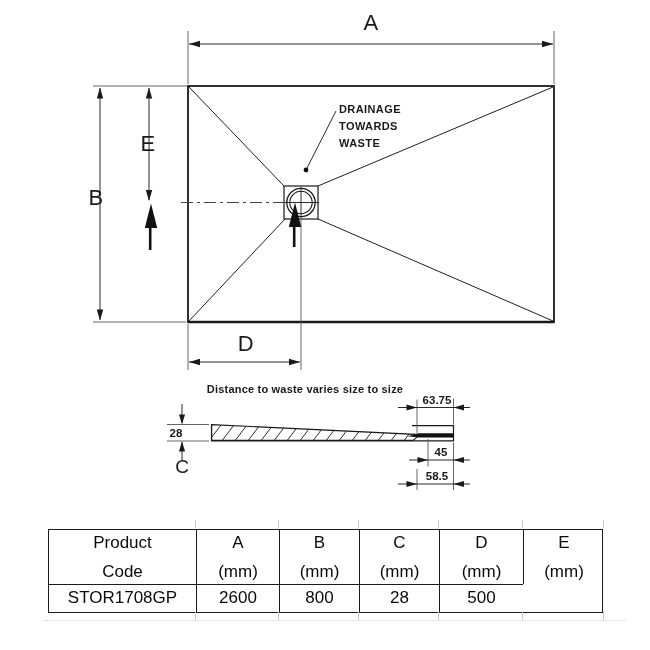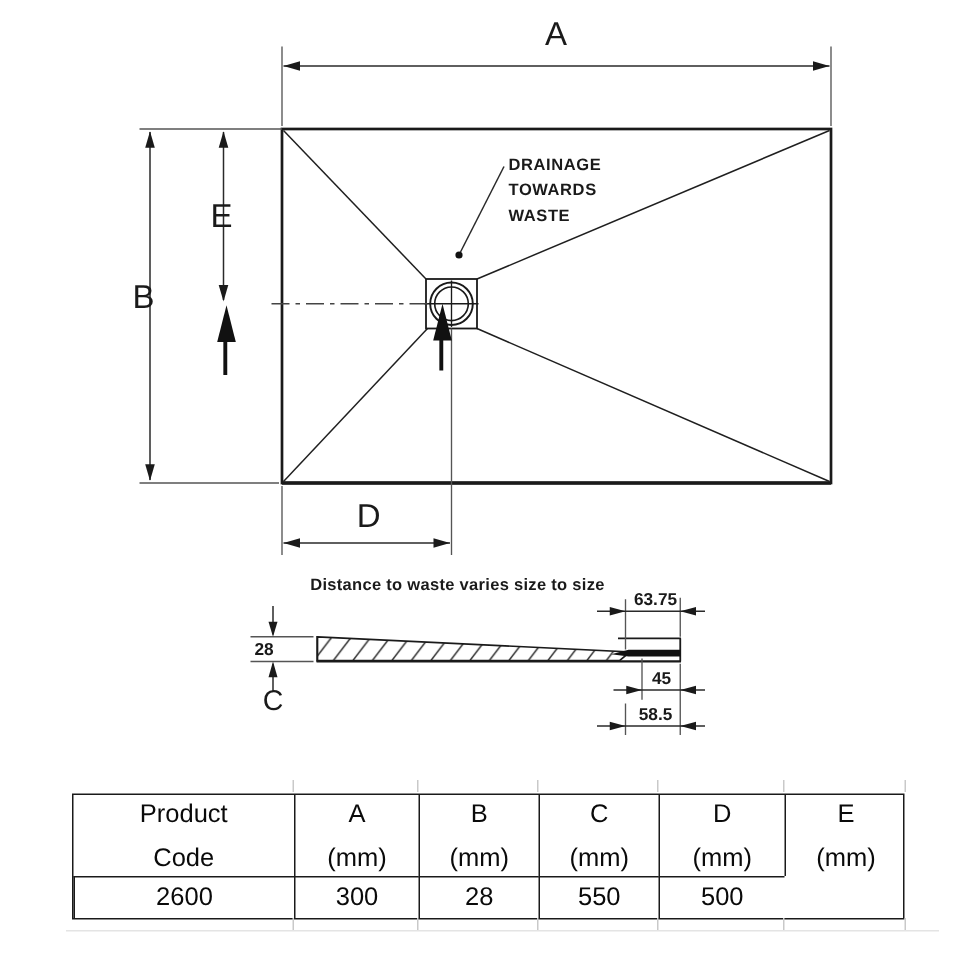--- a/index.html
+++ b/index.html
@@ -189,24 +189,24 @@
   </div>
   <div class="cell">
     <div>D</div>
     <div>(mm)</div>
   </div>
   <div class="cell">
     <div>E</div>
     <div>(mm)</div>
   </div>
 
+  <div class="cell first data">STOR1708GP</div>
   <div class="cell data">2600</div>
-  <div class="cell data">300</div>
+  <div class="cell data">800</div>
   <div class="cell data">28</div>
-  <div class="cell data">550</div>
   <div class="cell data">500</div>
 </div>
 
 <div>
   <div class="gridstub" style="left:195px;top:520px;"></div>
   <div class="gridstub" style="left:278px;top:520px;"></div>
   <div class="gridstub" style="left:358px;top:520px;"></div>
   <div class="gridstub" style="left:438px;top:520px;"></div>
   <div class="gridstub" style="left:522px;top:520px;"></div>
   <div class="gridstub" style="left:603px;top:520px;"></div>

